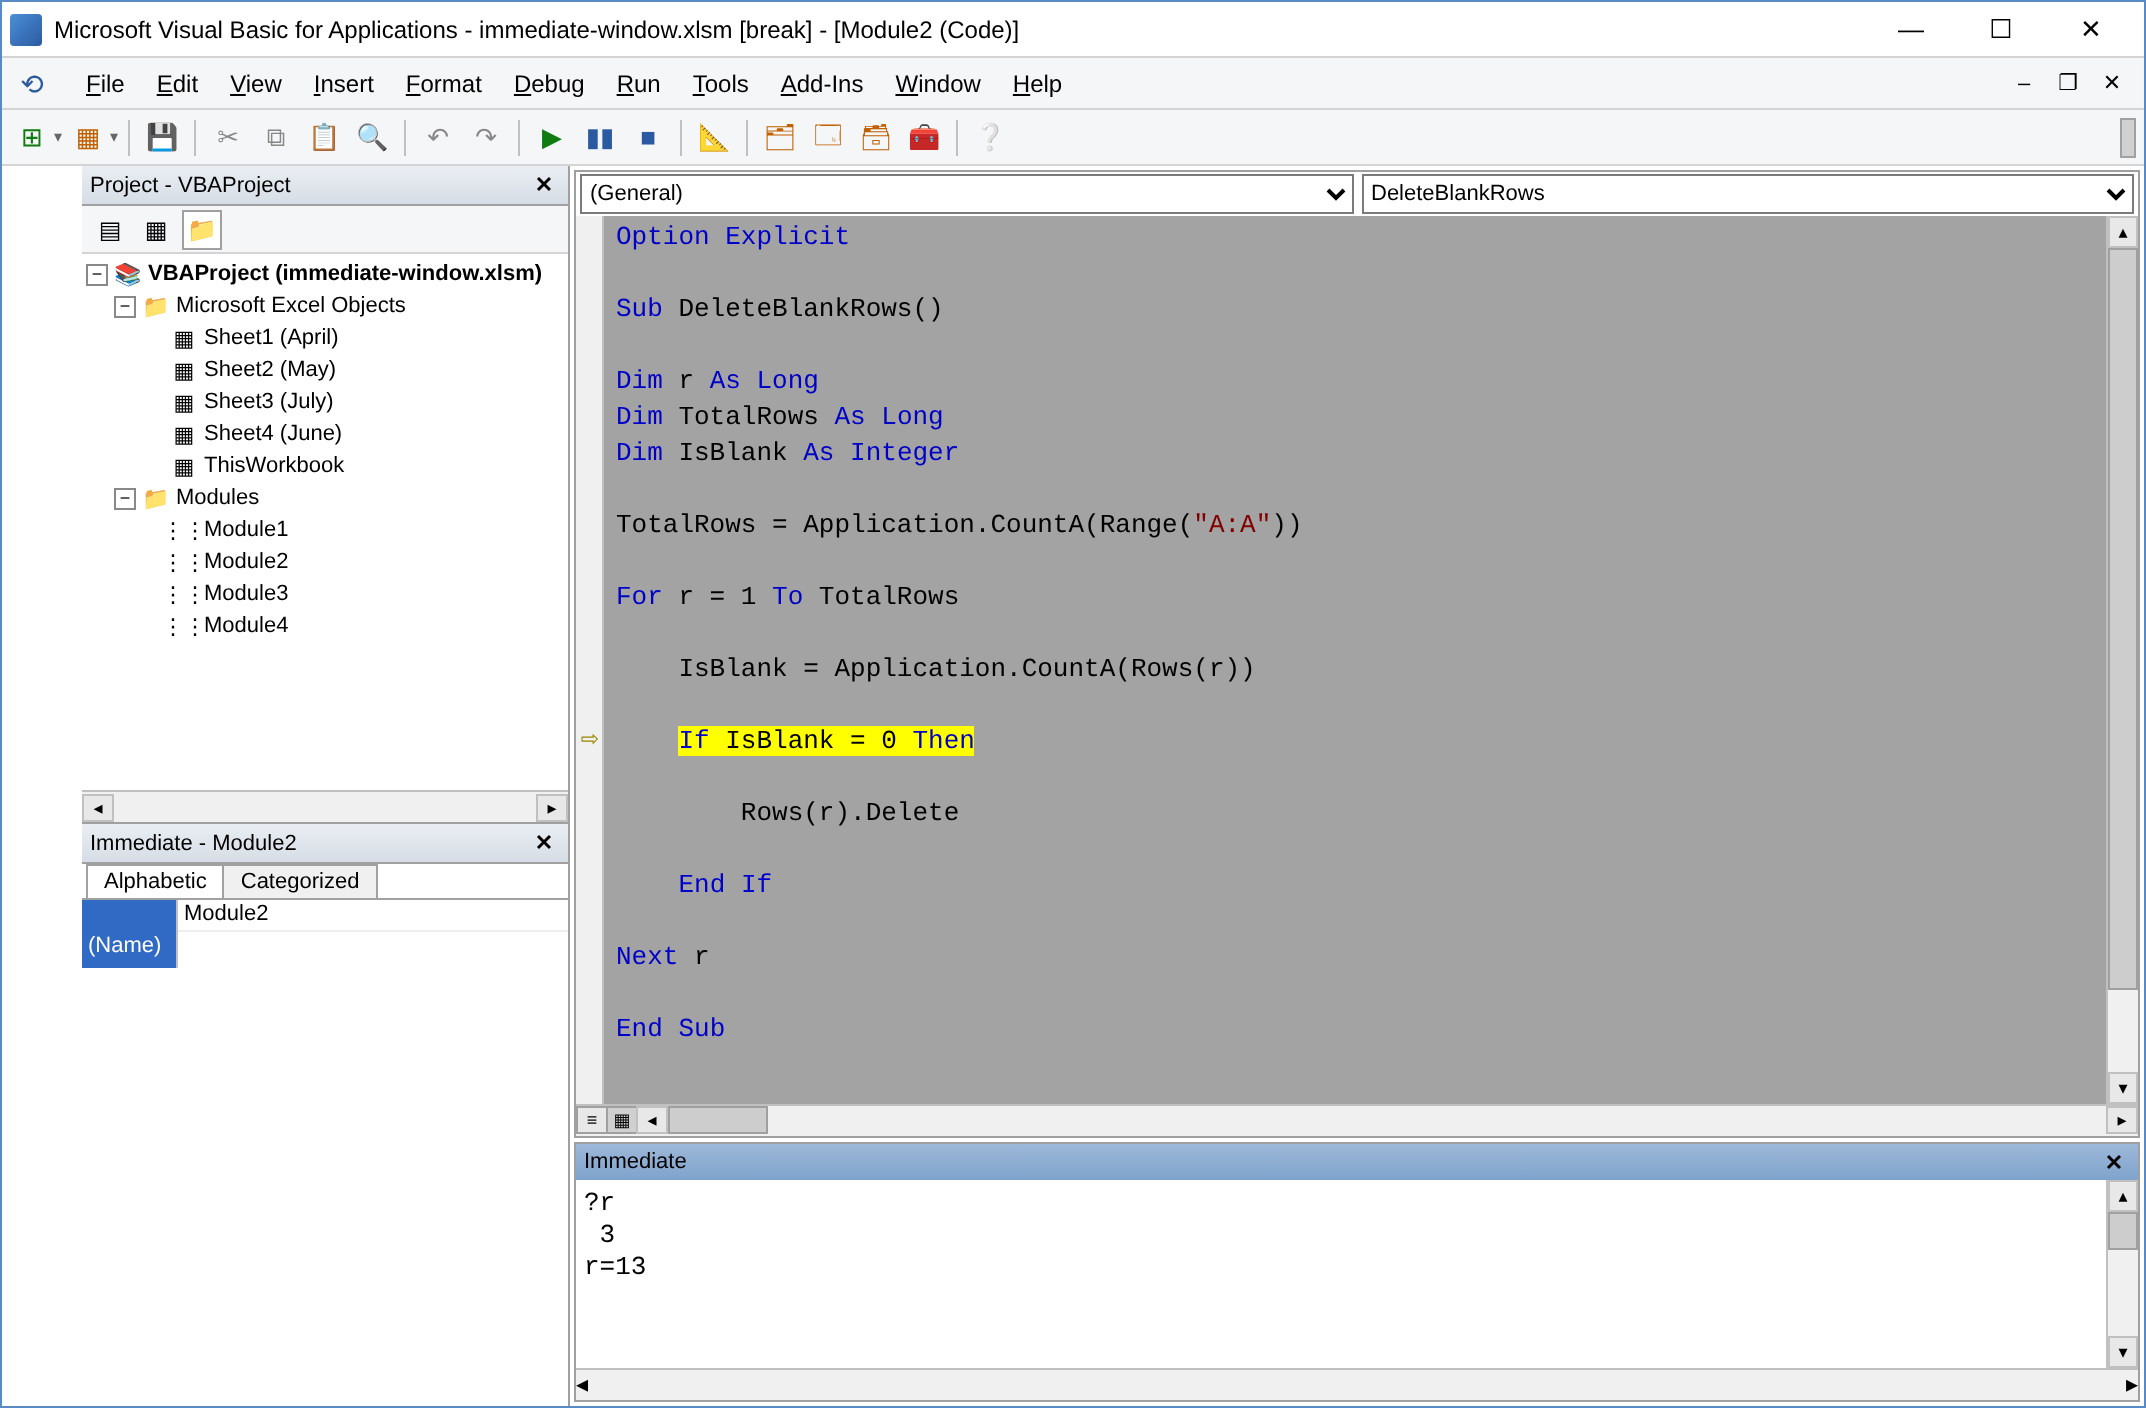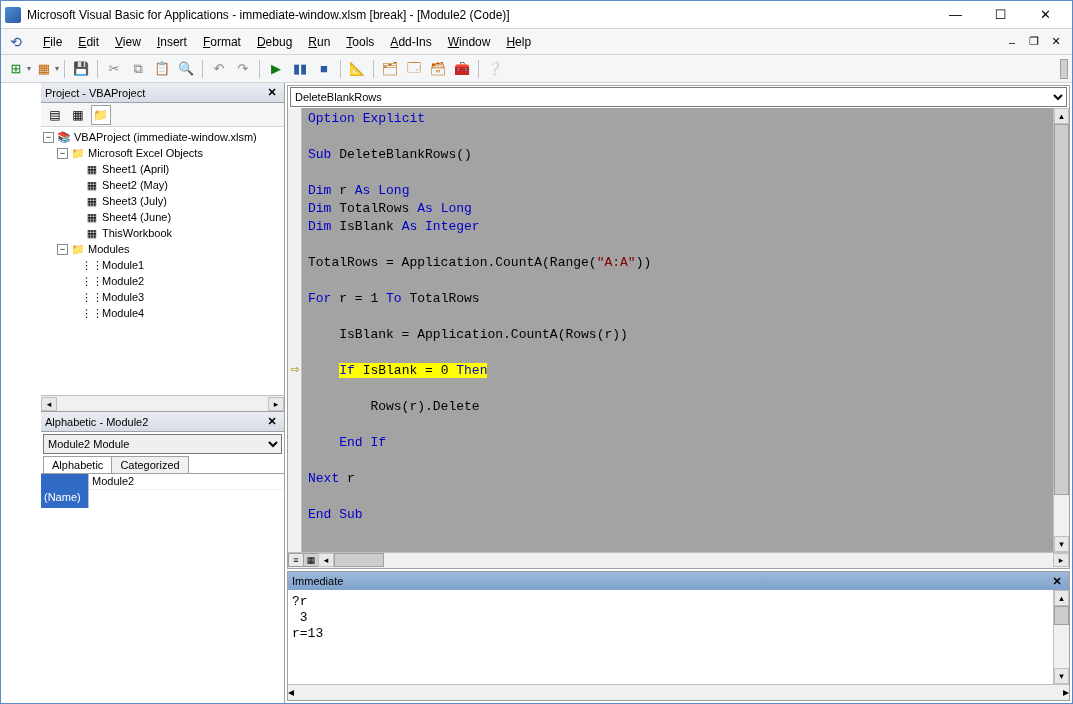--- a/index.html
+++ b/index.html
@@ -157,21 +157,21 @@
       <div class="proj-toolbar">
         <div class="ptb">▤</div>
         <div class="ptb">▦</div>
         <div class="ptb active">📁</div>
       </div>
       <div class="tree" id="tree">
           <div class="tree-node">
             <span class="tree-spacer" style="width:0px"></span>
             <span class="tree-toggle">−</span>
             <span class="tree-icon">📚</span>
-            <span style="font-weight:normal">VBAProject (immediate-window.xlsm)</span>
+            <span style="font-weight:bold">VBAProject (immediate-window.xlsm)</span>
           </div>
           <div class="tree-node">
             <span class="tree-spacer" style="width:14px"></span>
             <span class="tree-toggle">−</span>
             <span class="tree-icon">📁</span>
             <span>Microsoft Excel Objects</span>
           </div>
           <div class="tree-node">
             <span class="tree-spacer" style="width:28px"></span>
             <span style="width:14px;display:inline-block"></span>
@@ -234,44 +234,40 @@
           </div>
         </div>
       <div class="hscroll">
         <div class="arr">◂</div>
         <div class="track"></div>
         <div class="arr">▸</div>
       </div>
 
       <div class="props-pane" style="flex:1.1">
         <div class="pane-header">
-          <span>Alphabetic - Module2</span>
+          <span>Immediate - Module2</span>
           <div class="close-x">✕</div>
-        </div>
-        <div class="props-combo">
-          <select>
-            <option>Module2 Module</option>
-          </select>
         </div>
         <div class="prop-tabs">
           <div class="prop-tab active">Alphabetic</div>
           <div class="prop-tab">Categorized</div>
         </div>
         <div class="prop-grid">
           <div class="prop-row">
             <div class="pname">(Name)</div>
             <div class="pval">Module2</div>
           </div>
         </div>
       </div>
     </div>
 
     <div class="right-pane">
       <div class="code-area">
         <div class="code-combos">
+          <select><option>(General)</option></select>
           <select><option>DeleteBlankRows</option></select>
         </div>
         <div class="code-body">
           <div class="margin" id="margin">
               <div class="arrow-ind" style="top: 254px;">⇨</div>
             </div>
           <div class="code-text" id="code"><span class="kw">Option</span> <span class="kw">Explicit</span>
 
 <span class="kw">Sub</span> DeleteBlankRows()
 

